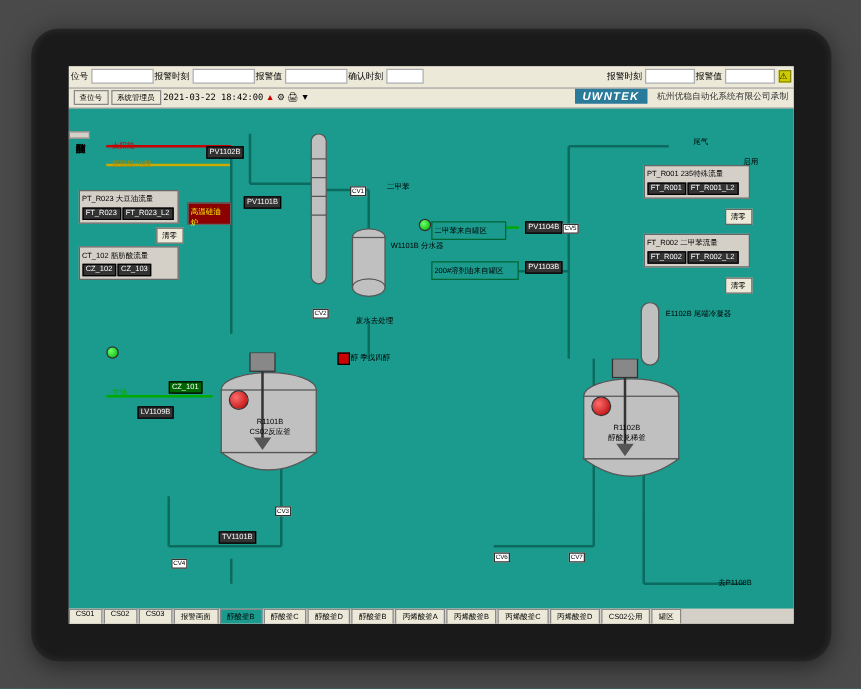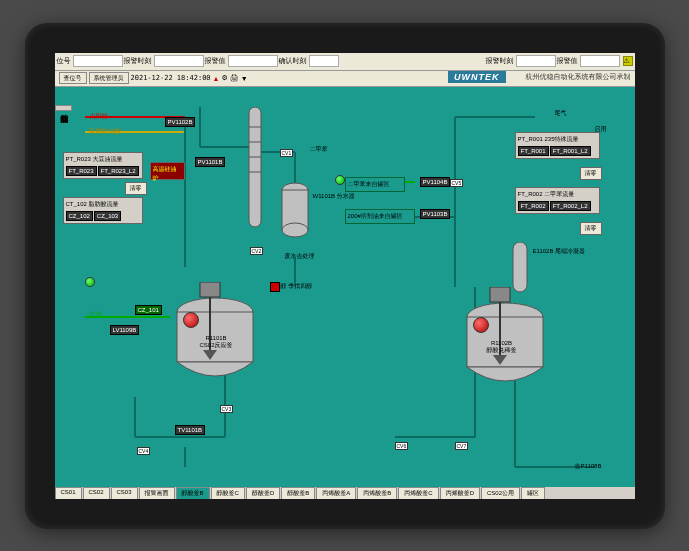--- a/index.html
+++ b/index.html
@@ -55,28 +55,28 @@
   <span class="tb-cell" style="width:40px"></span>
   <span class="tb-label">报警值</span>
   <span class="tb-cell" style="width:40px"></span>
   <span style="width:10px;height:10px;background:#cc0;border:1px solid #880;margin-left:2px">⚠</span>
 </div>
 
 <div class="infobar">
   <div style="display:flex;gap:2px;align-items:center">
     <span class="btn-small">查位号</span>
     <span class="btn-small">系统管理员</span>
-    <span style="font-family:monospace">2021-12-22 18:42:00</span>
+    <span style="font-family:monospace">2021-03-22 18:42:00</span>
     <span style="color:#c00">▲</span>
     <span>⚙</span>
     <span>🖨</span>
     <span>▼</span>
   </div>
 </div>
-<div style="position:absolute;top:18px;right:4px;display:flex;align-items:center;gap:20px">
+<div style="position:absolute;top:18px;right:4px;display:flex;align-items:center;gap:8px">
   <span class="logo">UWNTEK</span>
   <span class="company">杭州优稳自动化系统有限公司承制</span>
 </div>
 
 <div class="canvas">
   <div class="sidebar-label">醇酸自动控制</div>
 
   <svg style="position:absolute;top:0;left:0;width:100%;height:100%">
     <line class="pipe pipe-red" x1="30" y1="30" x2="130" y2="30"></line>
     <line class="pipe pipe-yellow" x1="30" y1="45" x2="130" y2="45"></line>

